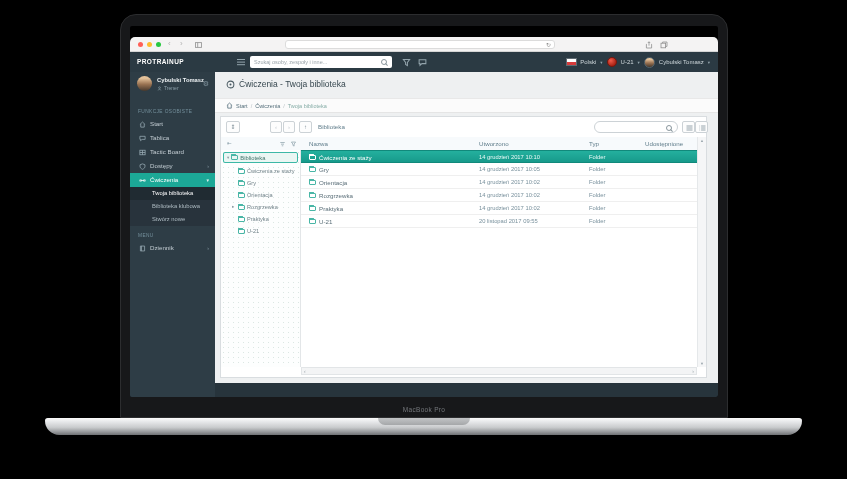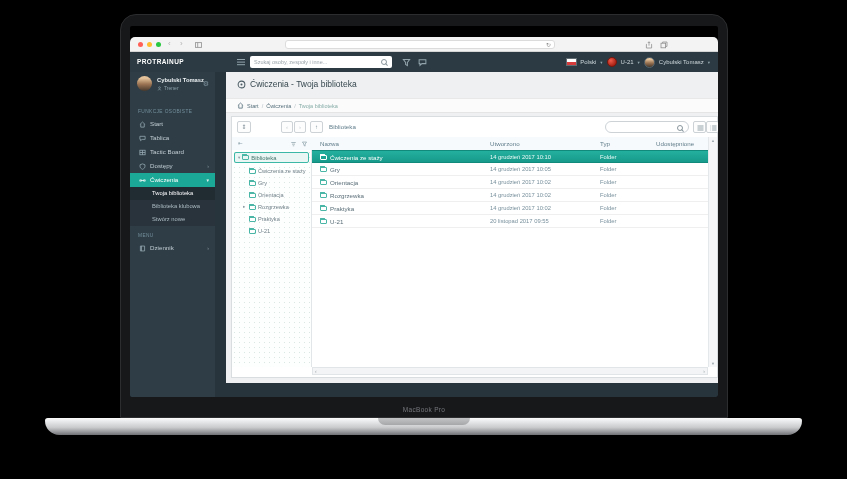--- a/index.html
+++ b/index.html
@@ -67,21 +67,21 @@
         display:flex;align-items:center;gap:4px;color:#c3cdd3;}
   .nav-item svg{color:#96aab3;flex:none;}
   .nav-item .chev{position:absolute;right:6px;font-size:5px;color:#8ca0aa;}
   .nav-item.active{background:#1ca897;color:#fff;}
   .nav-item.active svg{color:#fff;}
   .nav-item.active .chev{color:#dff3ef;}
   .submenu{background:#28333c;}
   .sub-item{height:13px;line-height:13px;padding-left:22px;font-size:5.8px;color:#aebbc2;}
   .sub-item.active{background:#202b32;color:#fff;}
   
-  .content{position:absolute;left:96px;top:0;width:503px;height:311px;background:#eef0f1;}
+  .content{position:absolute;left:85px;top:0;width:503px;height:311px;background:#eef0f1;}
   .page-title{position:absolute;left:11px;top:7px;display:flex;align-items:center;gap:4px;
         font-size:8.5px;color:#36474f;}
   .page-title svg{color:#4a5b63;}
   .breadcrumb{position:absolute;left:0;top:26px;width:503px;height:15px;background:#fbfbfb;
         border-top:1px solid #e8e8e8;border-bottom:1px solid #e5e5e5;box-sizing:border-box;
         display:flex;align-items:center;gap:3px;padding-left:11px;font-size:5.5px;color:#546e7a;}
   .breadcrumb svg{color:#546e7a;}
   .breadcrumb .sep{color:#b9c2c6;}
   .breadcrumb .current{color:#85aca6;}
   .panel{position:absolute;left:5px;top:44px;width:487px;height:262px;background:#fff;

